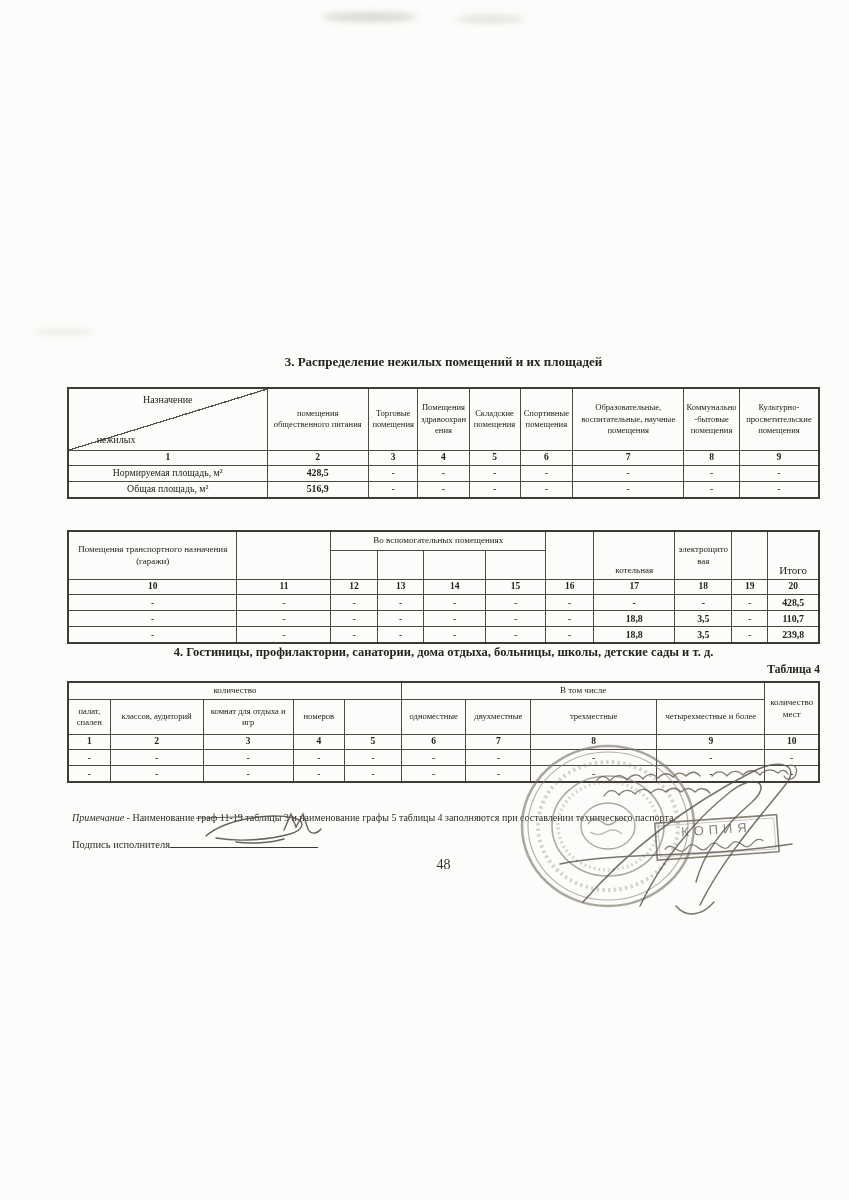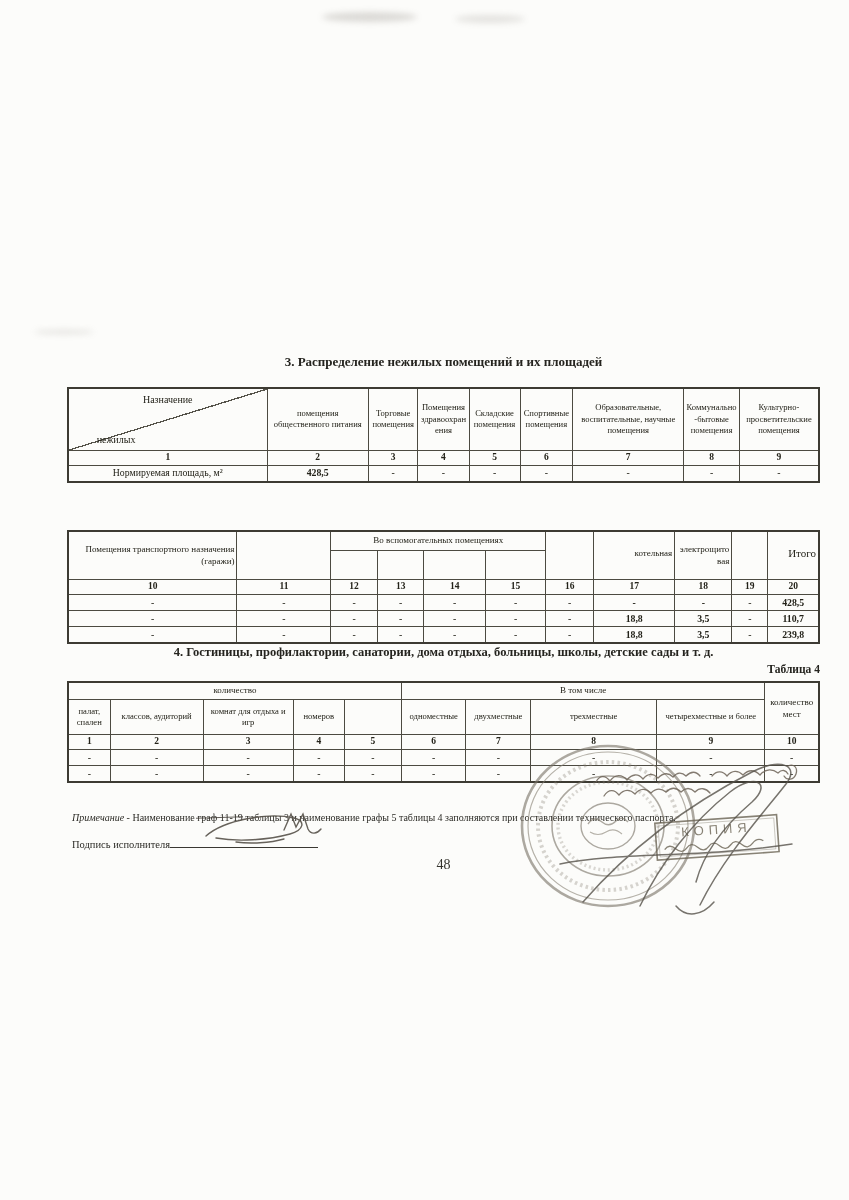--- a/index.html
+++ b/index.html
@@ -34,22 +34,22 @@
   #table3 thead tr{height:62px;}
   #table3 tbody.data td:nth-child(2){font-weight:bold;}
   #table3 tbody.data td:first-child{font-size:9.8px;}
   .corner{position:relative;
     background:linear-gradient(to bottom right,rgba(0,0,0,0) 49.5%,#55534a 49.5%,#55534a 50.6%,rgba(0,0,0,0) 50.6%);}
   .corner .c-top{position:absolute;top:4px;left:0;right:0;text-align:center;font-size:10px;}
   .corner .c-bottom{position:absolute;bottom:4px;left:14%;font-size:10px;}
 
   
   #table3b th.spanrow{height:18px;font-size:9px;}
-  #table3b th.tall{font-size:9px;text-align:right;}
-  #table3b th.bot{vertical-align:bottom;padding-bottom:19px;}
+  #table3b th.tall{font-size:9px;}
+  #table3b th.bot{vertical-align:bottom;padding-bottom:2px;}
   #table3b th.sub{height:28px;}
   #table3b tbody.data td:nth-child(8),
   #table3b tbody.data td:nth-child(9),
   #table3b tbody.data td:nth-child(11){font-weight:bold;}
 
   
   #table4 th.spanrow{height:16px;font-size:9px;}
   #table4 th.sub{height:34px;}
   #table4 th.seats{font-size:9px;}
 
@@ -105,20 +105,31 @@
           <td>6</td>
           <td>7</td>
           <td>8</td>
           <td>9</td>
         </tr>
       </tbody>
     <tbody class="data">
         <tr>
           <td>Нормируемая площадь, м²</td>
           <td>428,5</td>
+          <td>-</td>
+          <td>-</td>
+          <td>-</td>
+          <td>-</td>
+          <td>-</td>
+          <td>-</td>
+          <td>-</td>
+        </tr>
+        <tr>
+          <td>Общая площадь, м²</td>
+          <td>516,9</td>
           <td>-</td>
           <td>-</td>
           <td>-</td>
           <td>-</td>
           <td>-</td>
           <td>-</td>
           <td>-</td>
         </tr>
       </tbody>
   </table>

